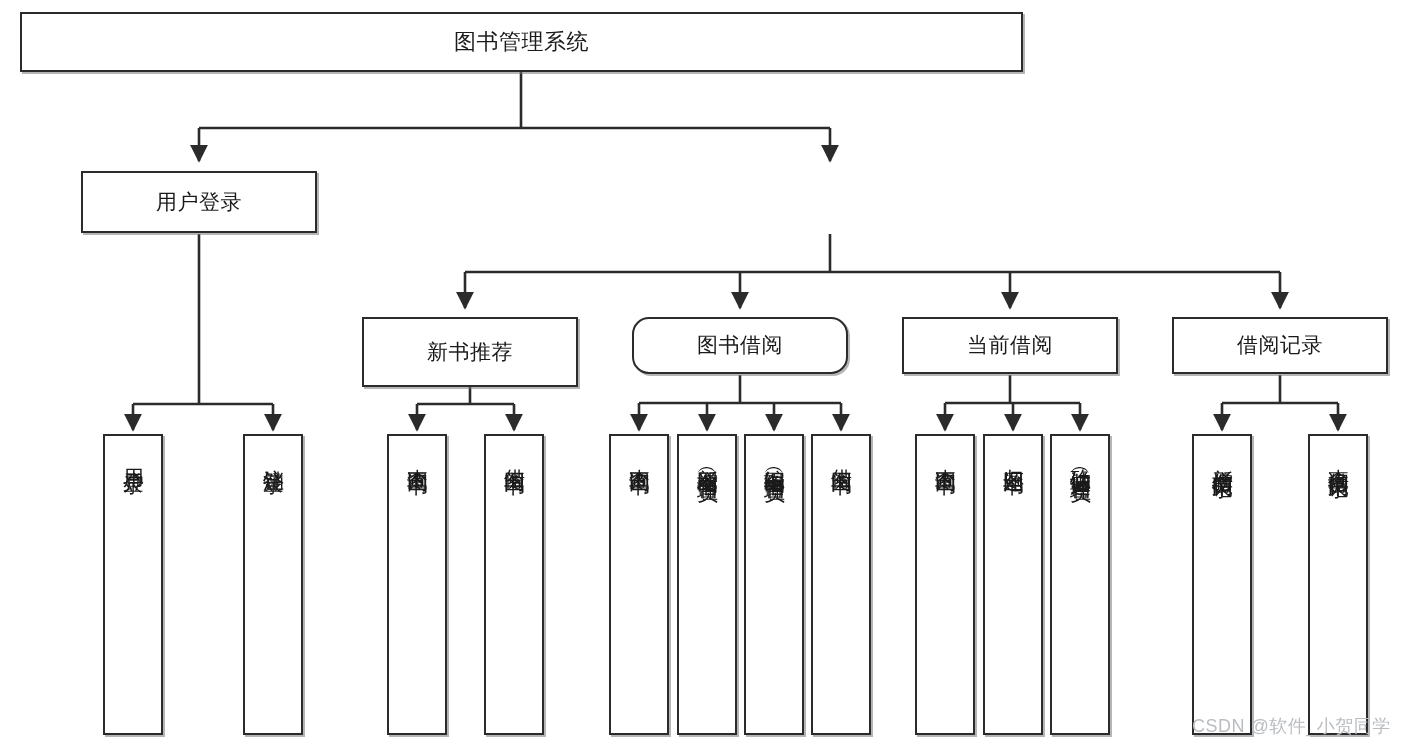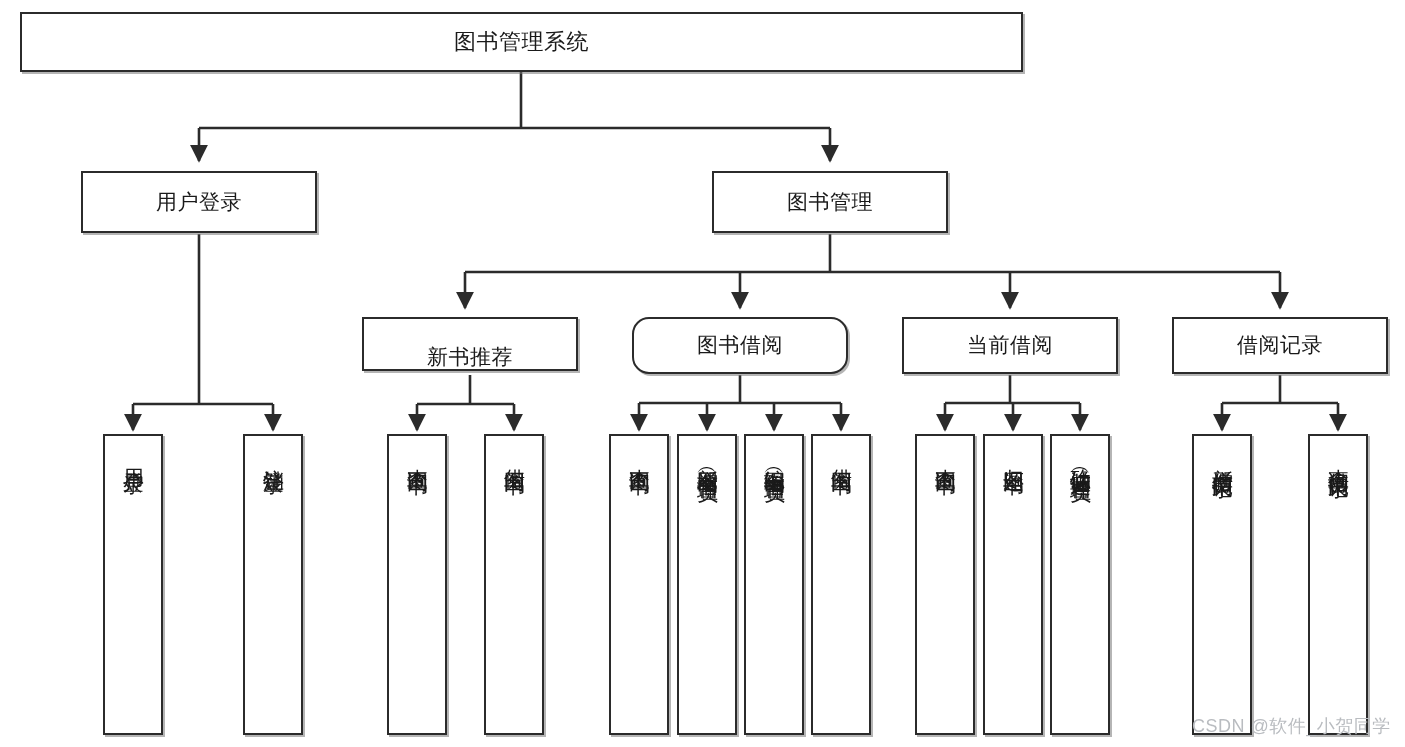--- a/index.html
+++ b/index.html
@@ -124,25 +124,22 @@
     </g>
   </svg>
 
   <div class="node root horiz" style="left:20px; top:12px; width:1003px; height:60px;">
     <span class="label">图书管理系统</span>
   </div>
 
   <div class="node horiz" style="left:81px; top:171px; width:236px; height:62px;">
     <span class="label">用户登录</span>
   </div>
-  <div class="node horiz" style="left:712px; top:171px; width:236px; height:62px;">
-    <span class="label">图书管理</span>
-  </div>
 
-  <div class="node horiz" style="left:362px; top:317px; width:216px; height:54px;align-items:flex-end;">
+  <div class="node horiz" style="left:362px; top:317px; width:216px; height:70px;">
     <span class="label">新书推荐</span>
   </div>
   <div class="node horiz" style="left:632px; top:317px; width:216px; height:57px;border-radius:17px;">
     <span class="label">图书借阅</span>
   </div>
   <div class="node horiz" style="left:1172px; top:317px; width:216px; height:57px;">
     <span class="label">借阅记录</span>
   </div>
   <div class="node horiz" style="left:902px; top:317px; width:216px; height:57px;">
     <span class="label">当前借阅</span>

